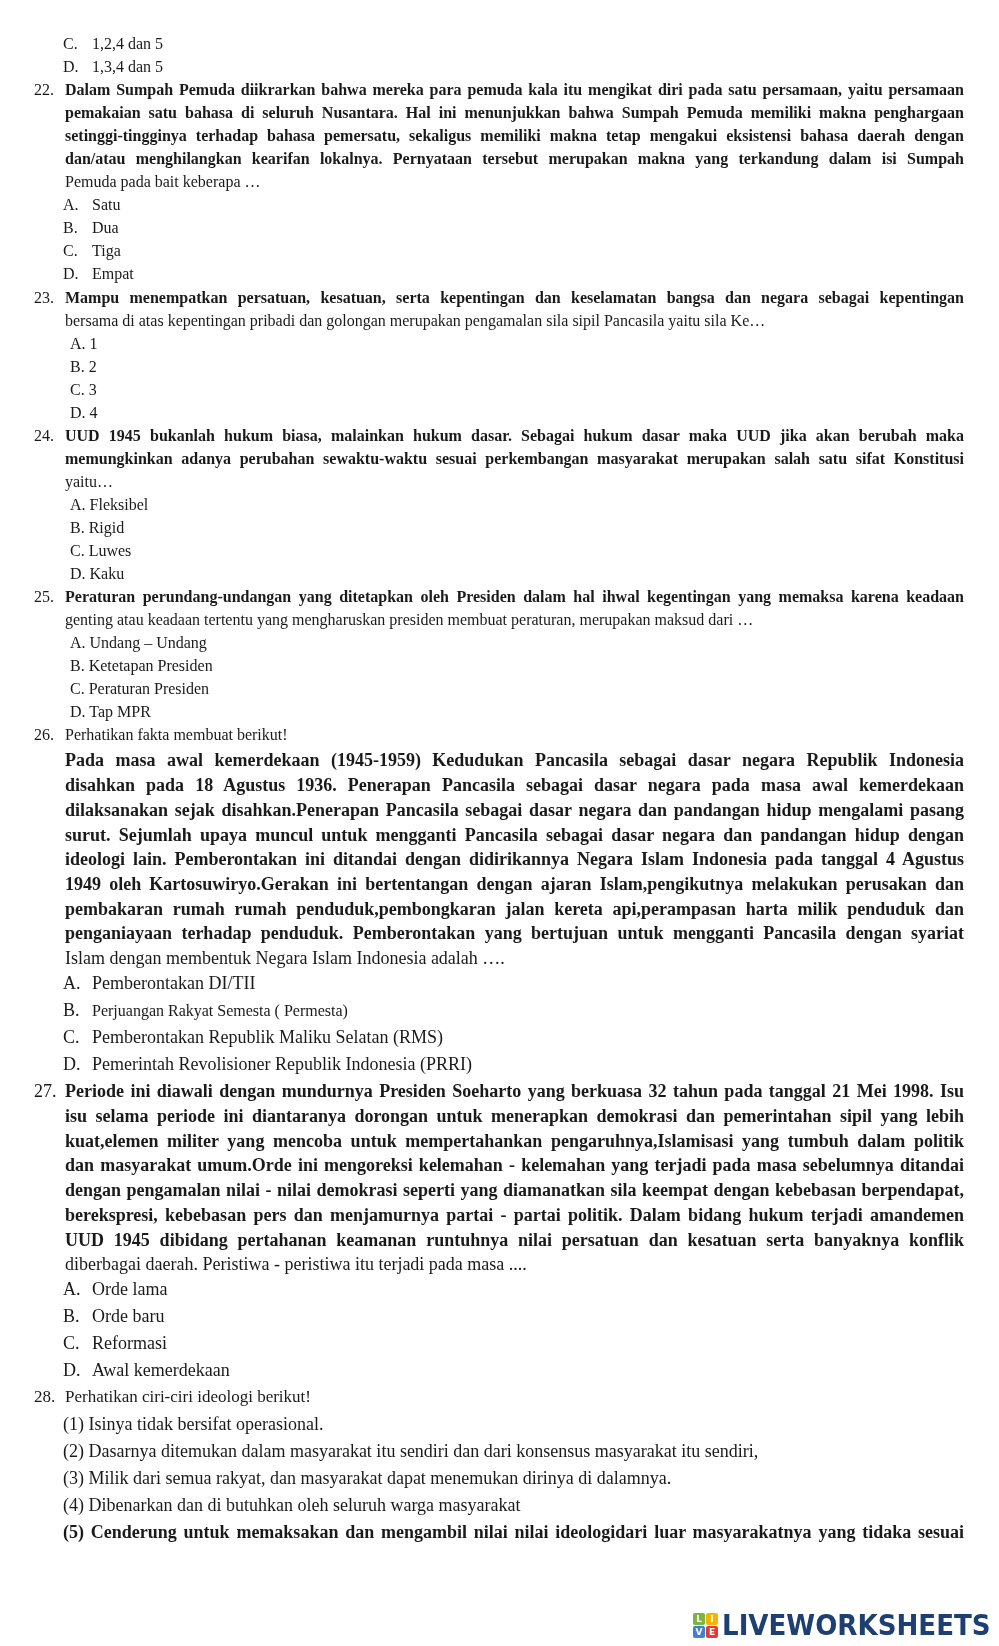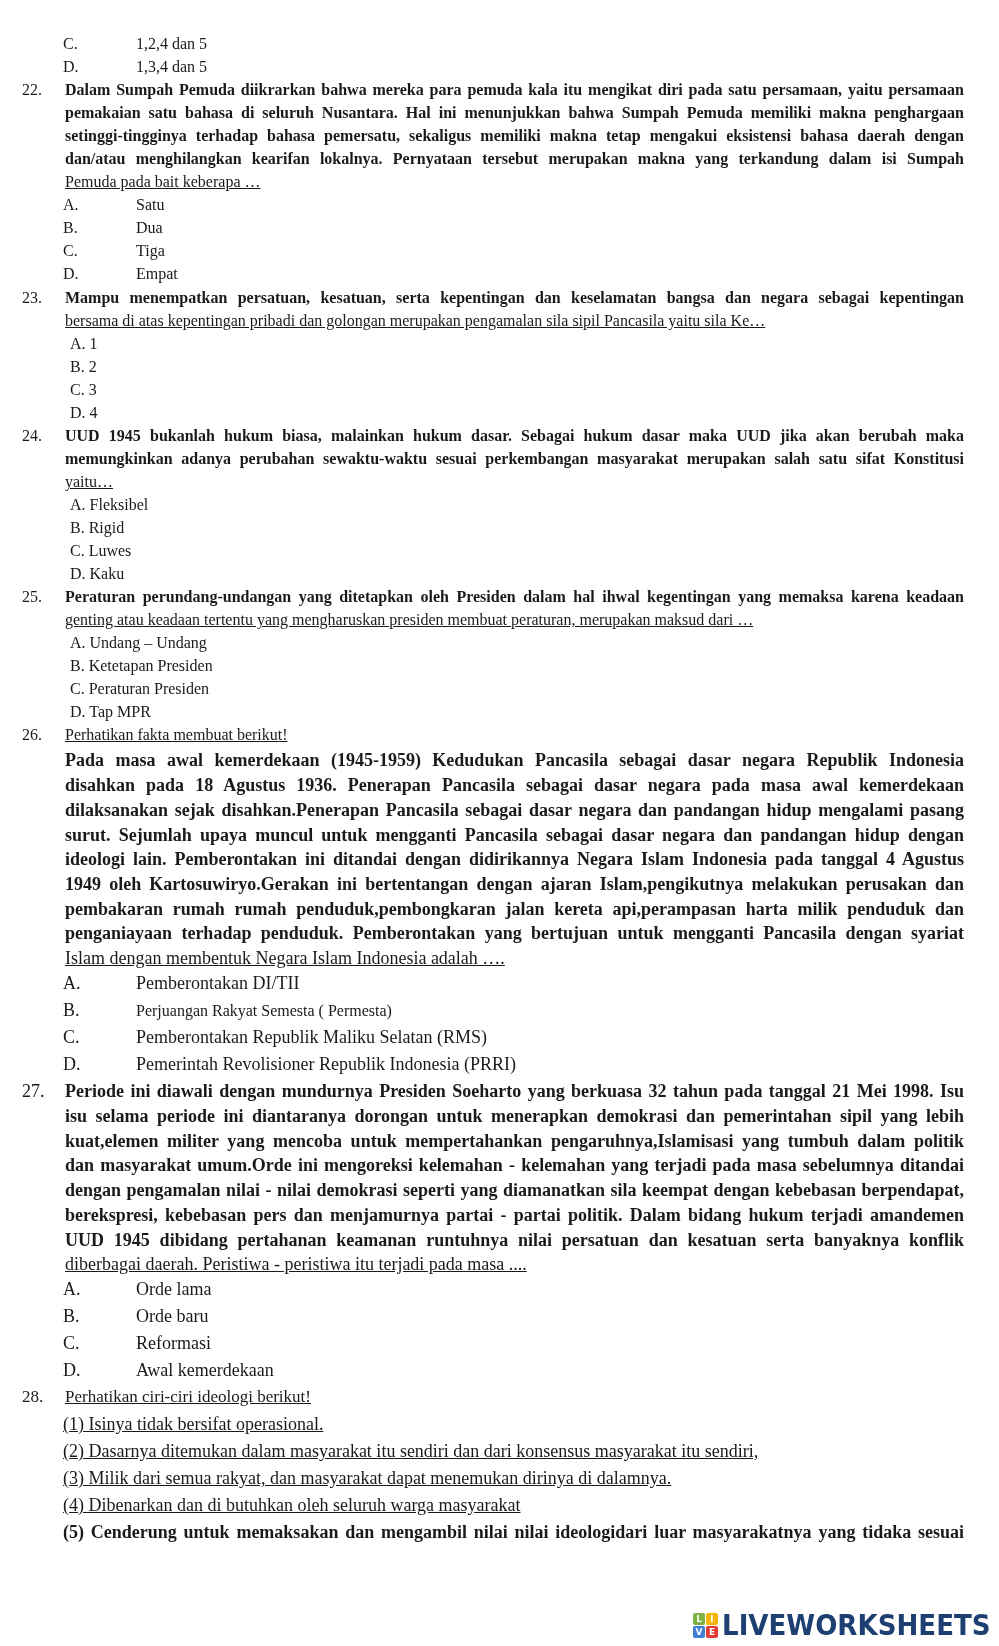--- a/index.html
+++ b/index.html
@@ -1,30 +1,30 @@
 <!DOCTYPE html>
 <html><head>
   <meta charset="utf-8">
   <style>
     html, body { margin: 0; padding: 0; background: #ffffff; }
     body {
       width: 999px; height: 1646px; position: relative; overflow: hidden;
       font-family: "Liberation Serif", serif; color: #1a1a1a;
     }
     .page { position: absolute; left: 0; top: 0; width: 999px; height: 1646px; }
-    .line { position: absolute; white-space: nowrap; font-size: 16px; line-height: 20px; text-decoration: underline; }
+    .line { position: absolute; white-space: nowrap; font-size: 16px; line-height: 20px; }
     .sm { font-size: 16px; }
     .lg { font-size: 18px; }
     .justify {
       position: absolute; left: 65px; width: 899px; text-align: justify;
       text-align-last: justify; white-space: nowrap; line-height: 20px; font-weight: bold;
     }
-    .qnum { position: absolute; left: 22px; font-size: 16px; line-height: 20px; text-align: right; }
+    .qnum { position: absolute; left: 34px; font-size: 16px; line-height: 20px; text-align: right; }
     .opt-letter { position: absolute; left: 63px; line-height: 20px; }
-    .opt-text { position: absolute; left: 92px; line-height: 20px; white-space: nowrap; margin-left: 44px; }
+    .opt-text { position: absolute; left: 92px; line-height: 20px; white-space: nowrap; }
     .opt-inline { position: absolute; left: 70px; line-height: 20px; white-space: nowrap; font-size: 16px; }
     .logo {
       position: absolute; left: 693px; top: 1611px; height: 28px;
       display: flex; align-items: center; gap: 4px;
     }
     .logo-grid { display: grid; grid-template-columns: 12px 12px; grid-template-rows: 12px 12px; gap: 1px; }
     .logo-cell {
       font-family: "DejaVu Sans", sans-serif; font-weight: bold; font-size: 9px;
       color: #fff; display: flex; align-items: center; justify-content: center; border-radius: 2px;
     }

